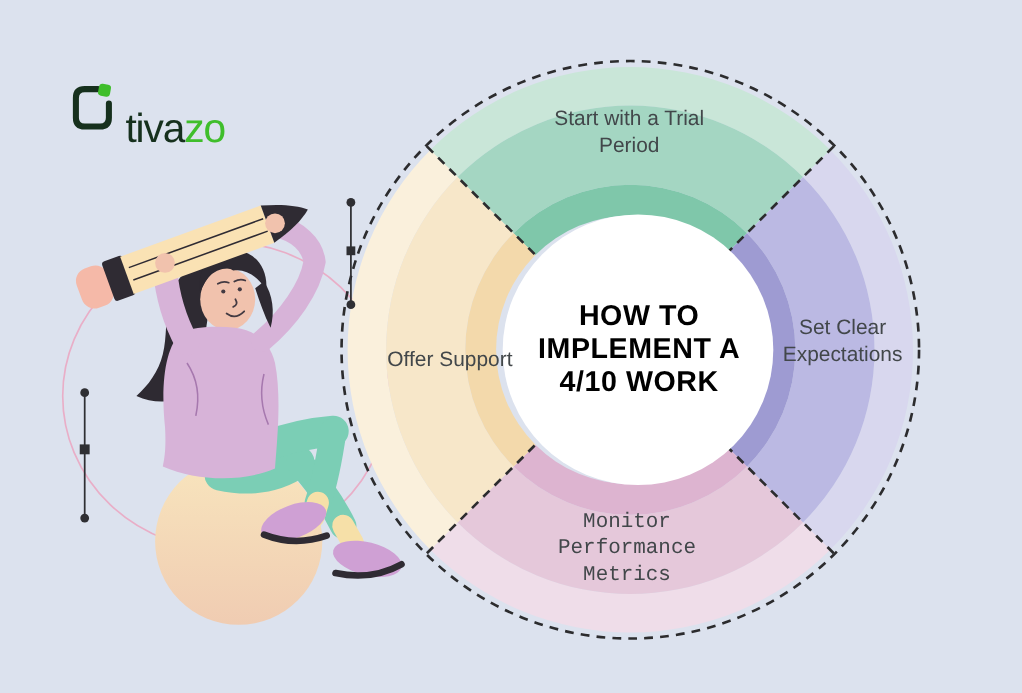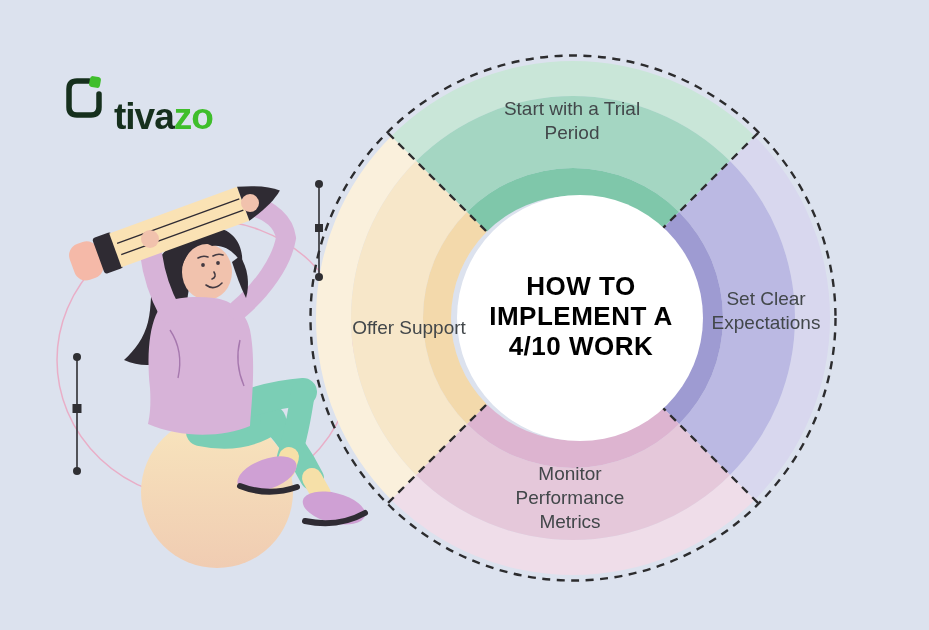--- a/index.html
+++ b/index.html
@@ -3,21 +3,21 @@
 <meta charset="utf-8">
 <style>
   html,body{margin:0;padding:0;}
   body{font-family:"Liberation Sans", sans-serif;}
   #canvas{position:relative;width:929px;height:630px;overflow:hidden;background:#dce2ee;}
   svg{display:block;}
   .layer{position:absolute;left:0;top:0;width:929px;height:630px;pointer-events:none;}
 
   
   #logo{position:absolute;left:64px;top:58px;display:flex;align-items:center;gap:10px;}
-  #logo .brand{font-size:37px;font-weight:bold;letter-spacing:-1px;line-height:1;margin-top:40px;}
+  #logo .brand{font-size:37px;font-weight:normal;letter-spacing:-1px;line-height:1;margin-top:40px;}
   #logo .brand .pre{color:var(--c-logo-dark,#16301d);}
   #logo .brand .suf{color:var(--c-logo-green,#3fbe2b);}
 
   
   .seg-label{position:absolute;transform:translate(-50%,-50%);text-align:center;
     font-size:19px;line-height:24px;color:var(--c-label,#42474a);white-space:nowrap;}
   #wheel-title{position:absolute;transform:translate(-50%,-50%);text-align:center;
     font-size:26px;line-height:30px;font-weight:bold;letter-spacing:.5px;
     color:var(--c-title,#3b3b3d);white-space:nowrap;}
 
@@ -69,21 +69,21 @@
         <div>4/10 WORK</div>
       </div>
   <div class="seg-label" style="left: 572px; top: 121px;">
         <div>Start with a Trial</div>
         <div>Period</div>
       </div>
       <div class="seg-label" style="left: 766px; top: 311px;">
         <div>Set Clear</div>
         <div>Expectations</div>
       </div>
-      <div class="seg-label" style="left: 570px; top: 498px;">
+      <div class="seg-label" style="left: 570px; top: 498px; font-family: Liberation Mono, monospace;">
         <div>Monitor</div>
         <div>Performance</div>
         <div>Metrics</div>
       </div>
       <div class="seg-label" style="left: 376px; top: 328px; margin-left: 33px;">
         <div>Offer Support</div>
       </div>
     </div>
 
   <svg class="layer" id="illustration-layer" viewBox="0 0 929 630" width="929" height="630">

